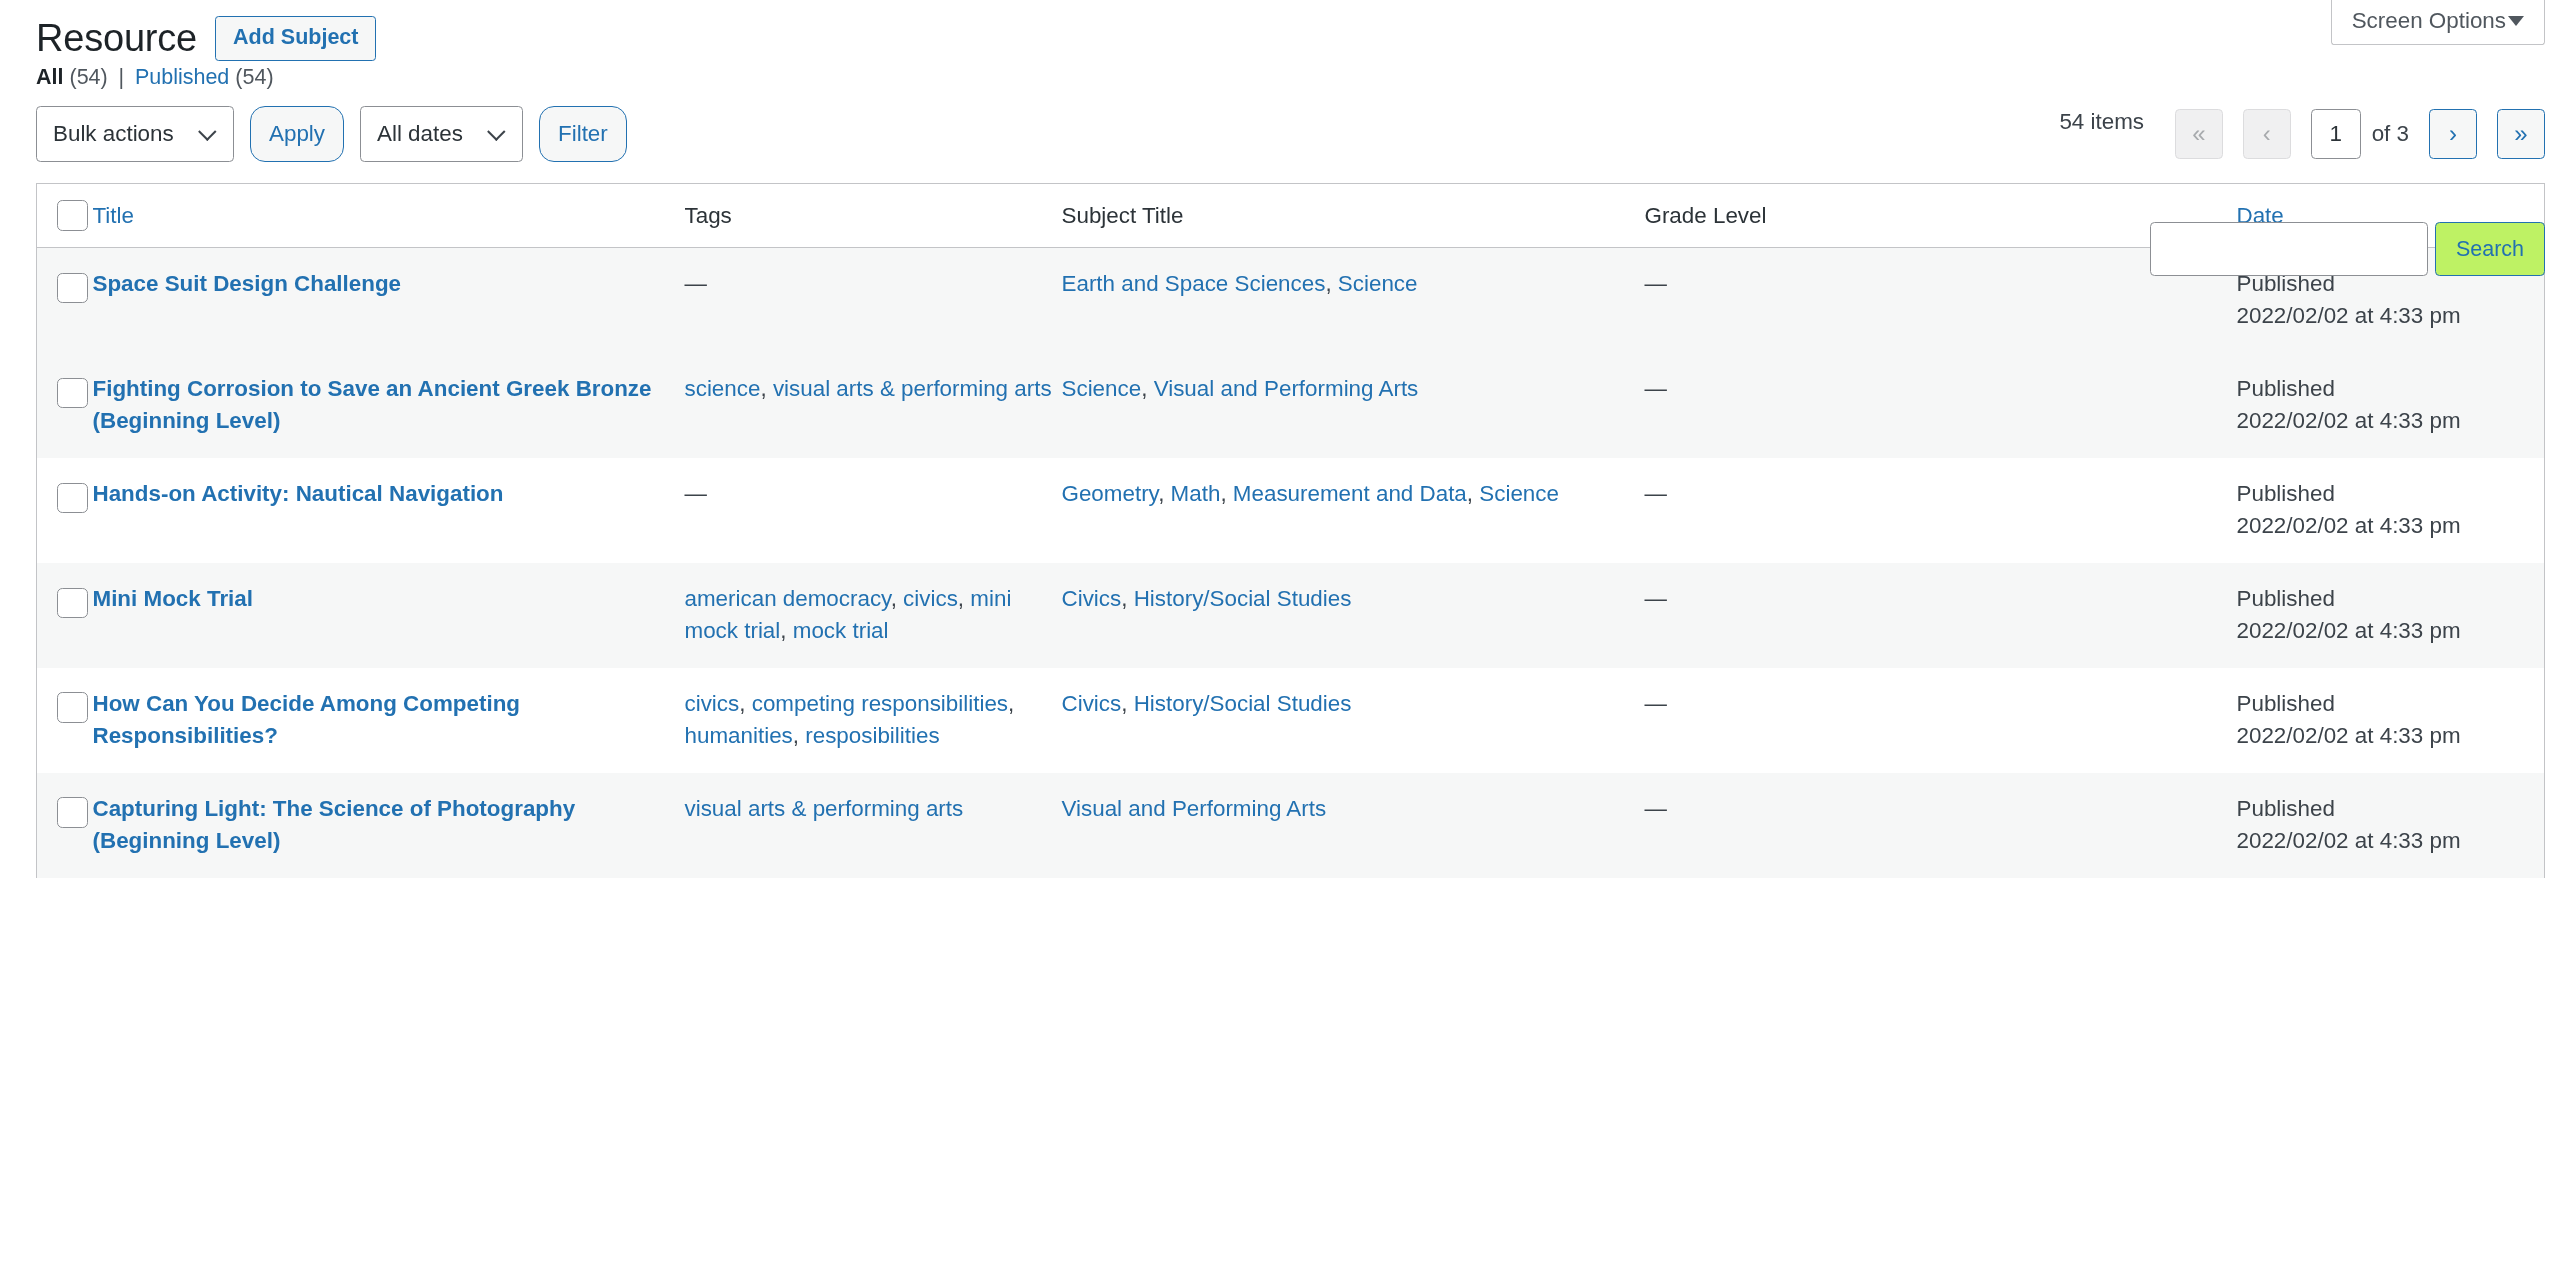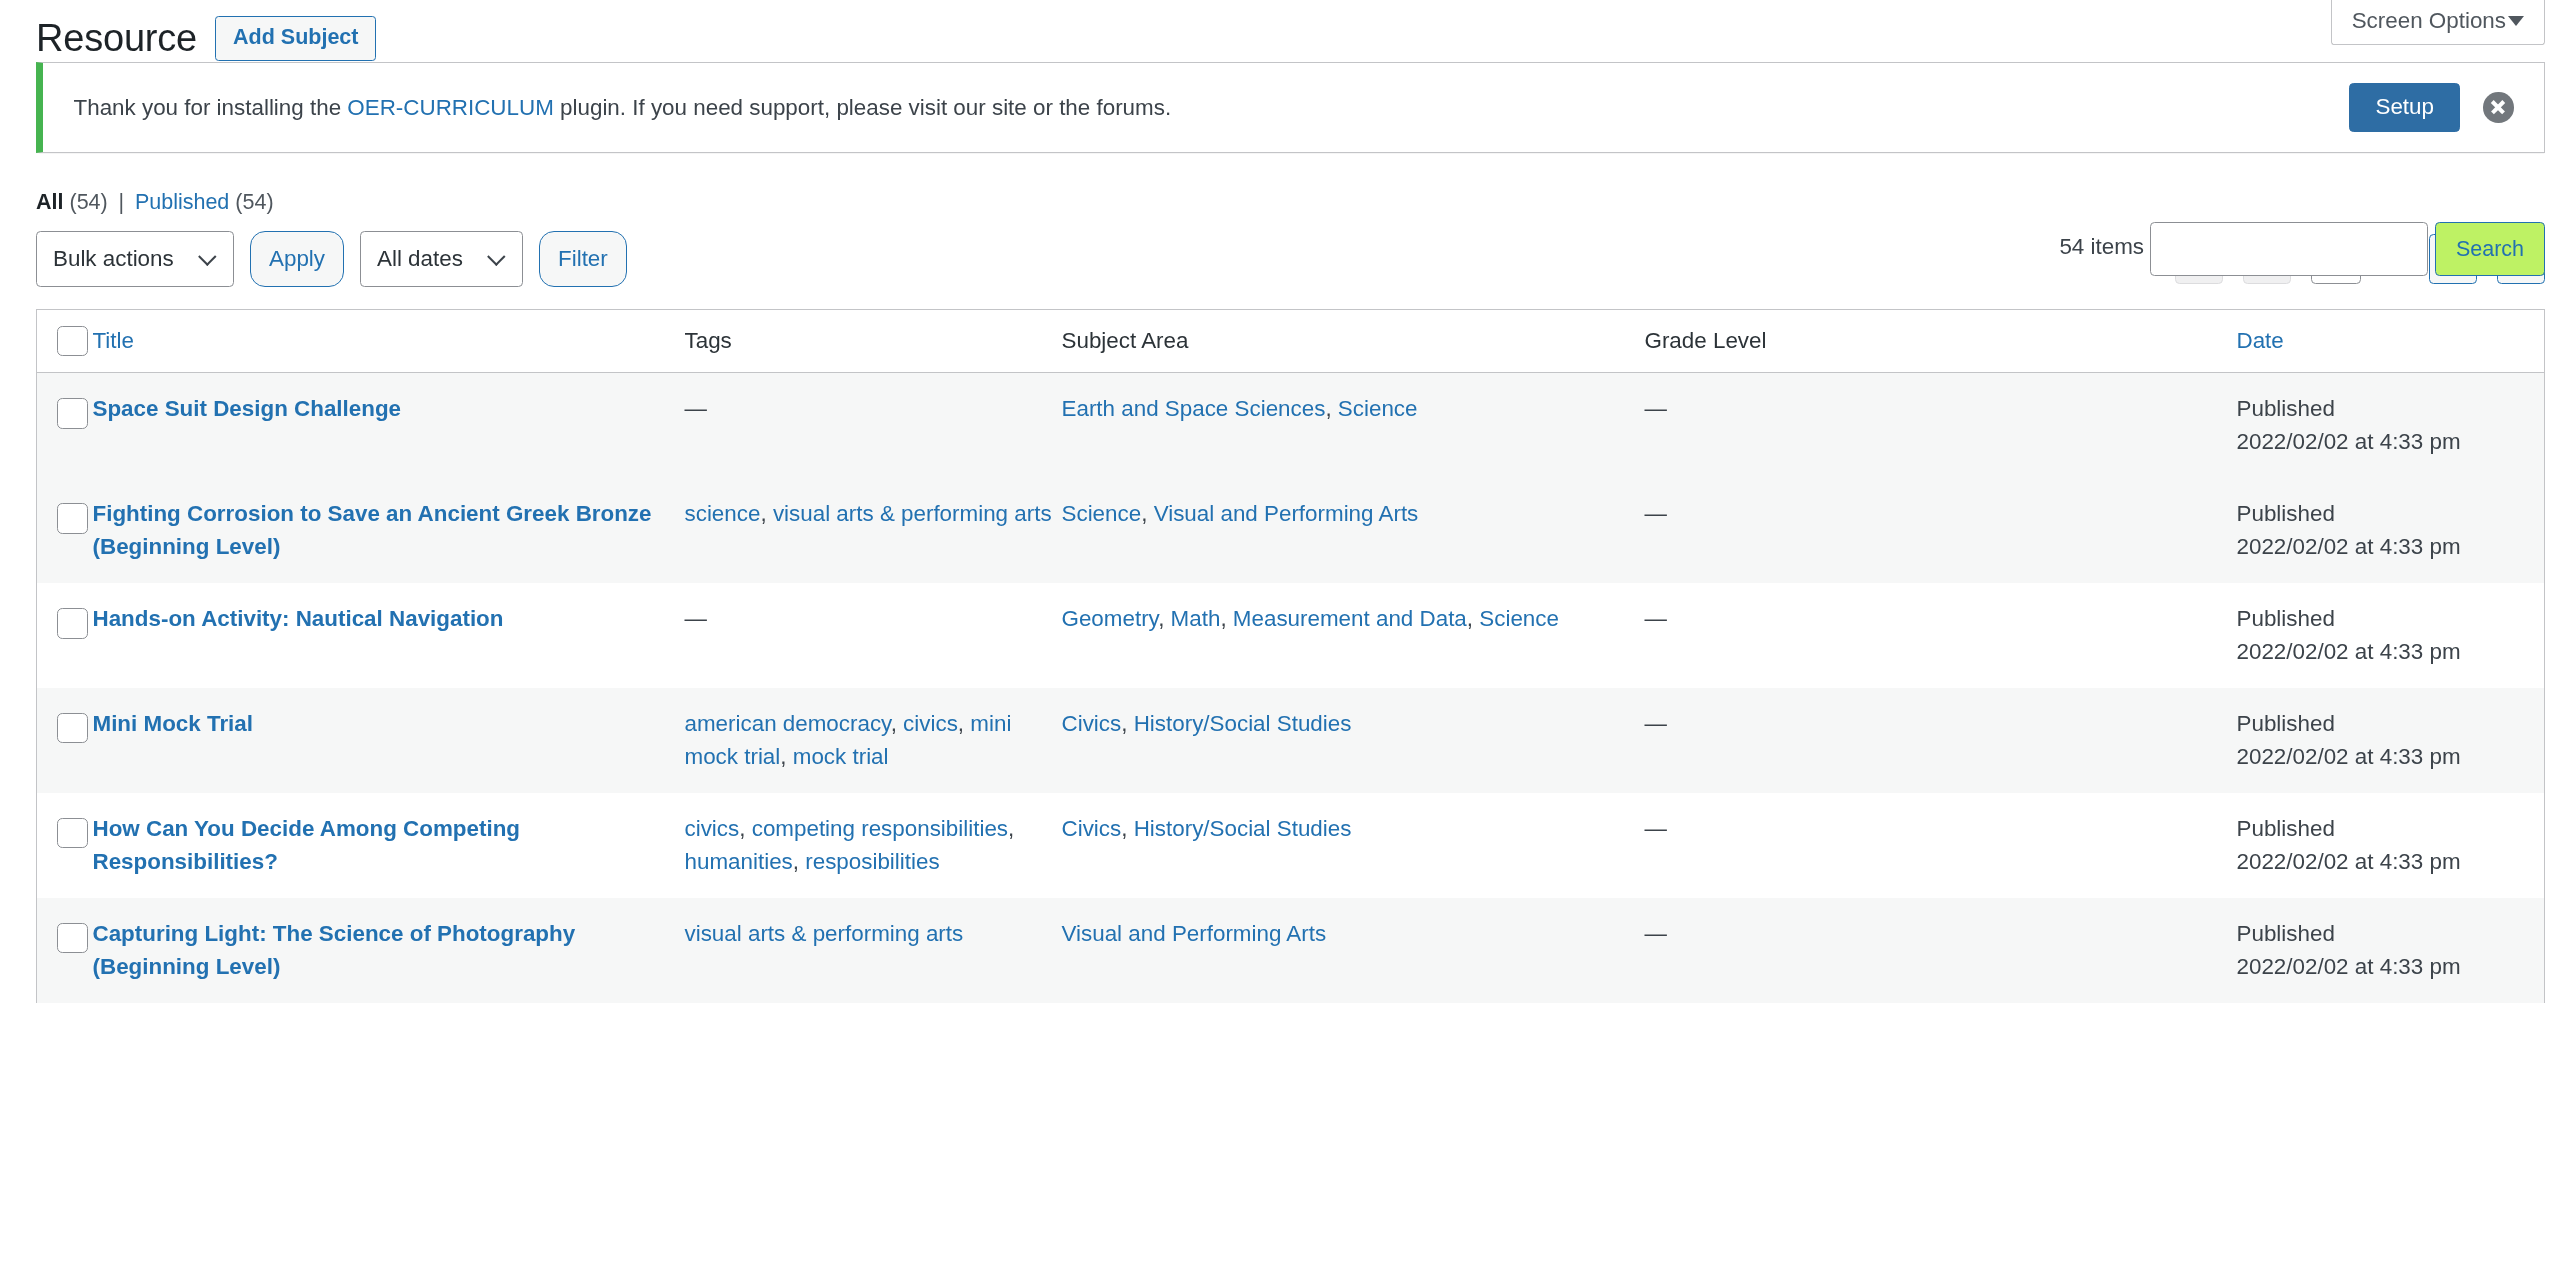--- a/index.html
+++ b/index.html
@@ -391,27 +391,20 @@
   </div>
 </div>
 
 <div class="wrap">
 
   <div class="title-row">
     <h1 class="page-title">Resource</h1>
     <a class="page-title-action" href="#">Add Subject</a>
   </div>
 
-  <div class="notice">
-    <p><span>Thank you for installing the </span><a class="inline-link" href="#">OER-CURRICULUM</a><span> plugin. If you need support, please visit our site or the forums.</span></p>
-    <div class="notice-actions">
-      <button class="button-primary">Setup</button>
-      <div class="notice-dismiss"></div>
-    </div>
-  </div>
 
   <ul class="subsubsub">
     <li><a class="current" href="#">All</a> <span class="count">(54)</span></li>
     <li class="sep">|</li>
     <li><a class="status-link" href="#">Published</a> <span class="count">(54)</span></li>
   </ul>
 
   <div class="search-box">
     <input class="search-input" type="search" placeholder="" style="">
     <button class="button-secondary">Search</button>
@@ -451,21 +444,21 @@
   <table class="wp-list-table">
     <thead>
       <tr>
         <th class="col-cb">
           <span class="cb-box"></span>
         </th>
         <th class="col-title">
           <a class="sortable-link" href="#">Title</a>
         </th>
         <th class="col-tags">Tags</th>
-        <th class="col-subject">Subject Area</th>
+        <th class="col-subject">Subject Title</th>
         <th class="col-grade">Grade Level</th>
         <th class="col-date">
           <a class="sortable-link" href="#">Date</a>
         </th>
       </tr>
     </thead>
     <tbody id="table-body">
         <tr class="alt">
           <td class="col-cb"><span class="cb-box"></span></td>
           <td class="col-title"><a class="row-title" href="#">Space Suit Design Challenge</a></td>

